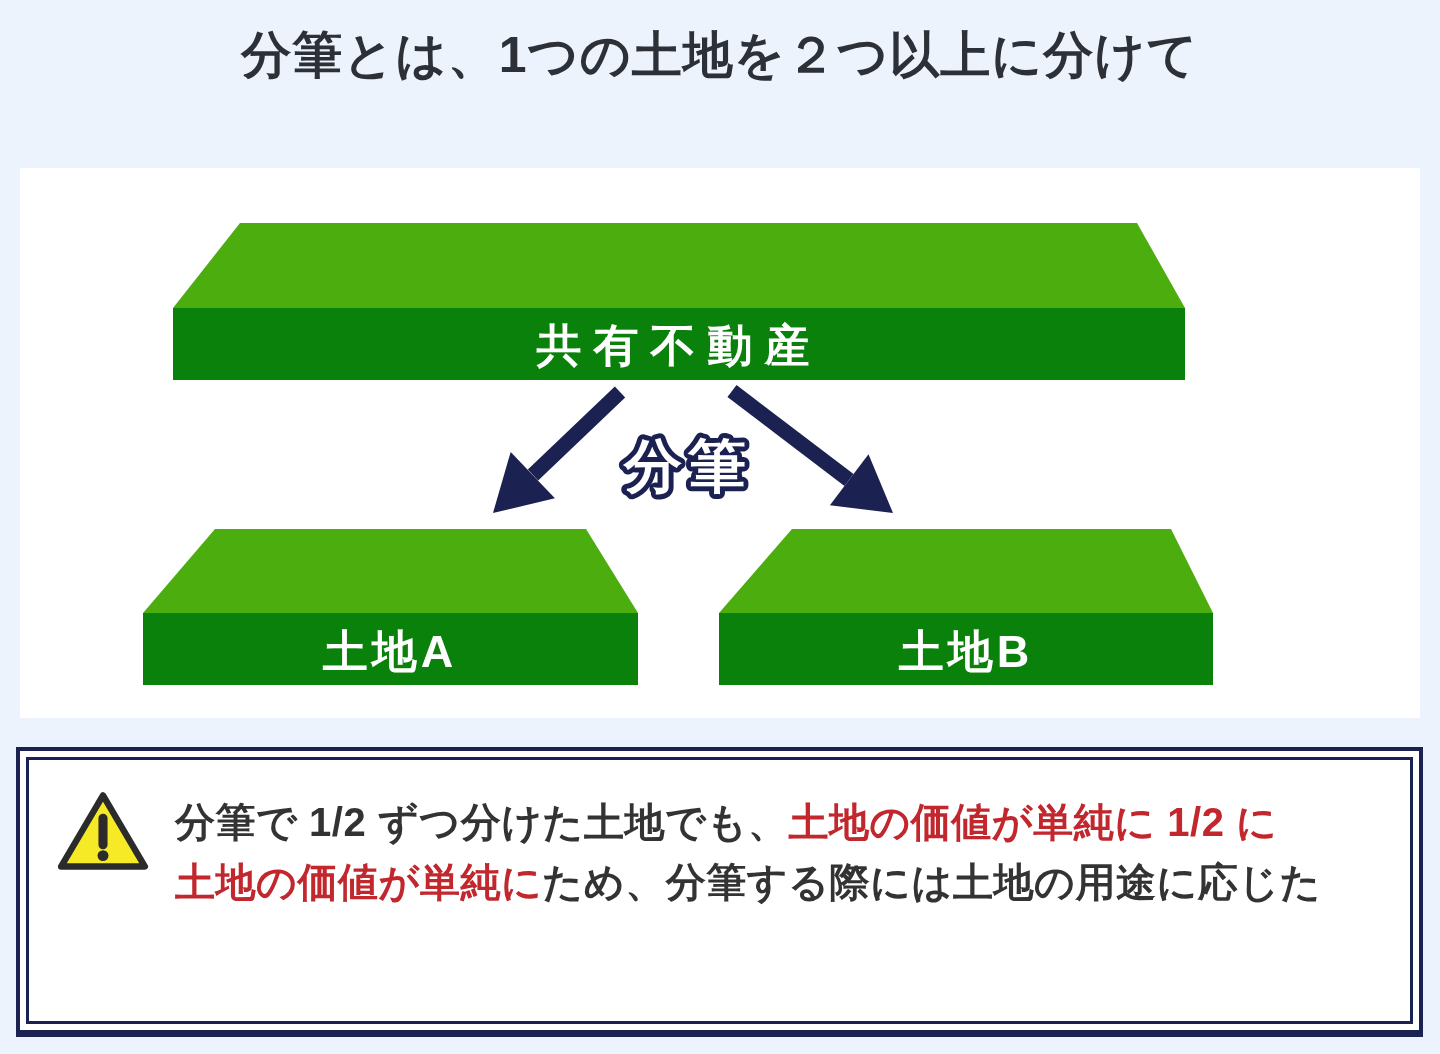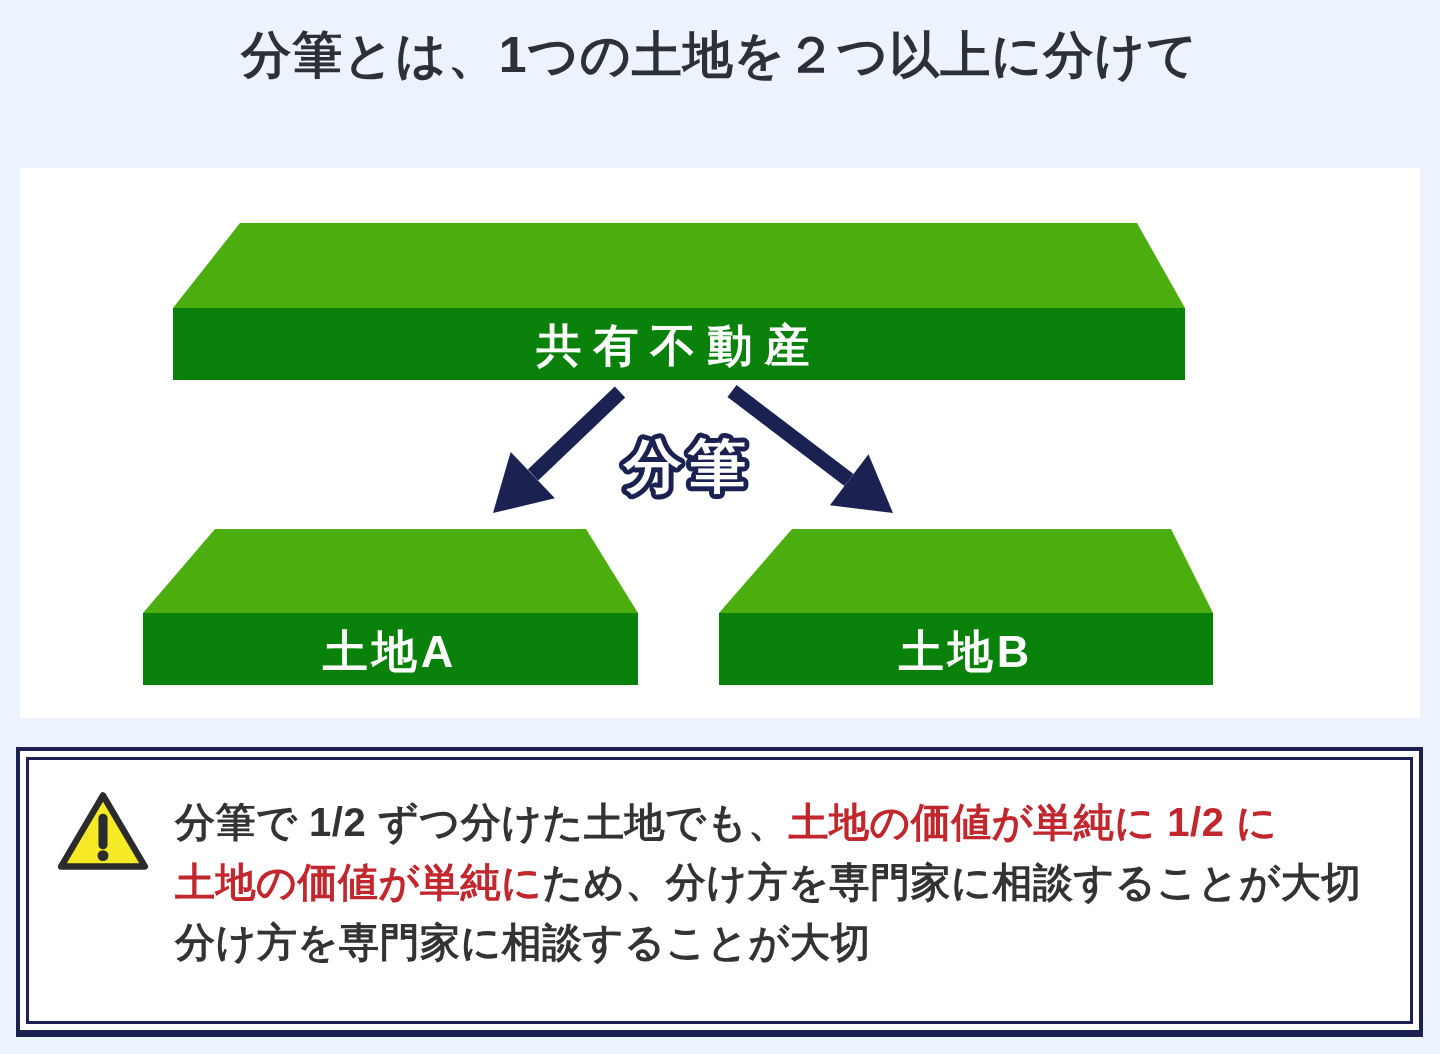--- a/index.html
+++ b/index.html
@@ -121,17 +121,17 @@
     </svg>
   </div>
 
   <div class="note">
     <div class="note-inner">
       <svg class="warn-icon" width="92" height="82" viewBox="0 0 100 90">
         <polygon points="50,6 96,84 4,84" stroke-width="7" stroke-linejoin="round" stroke="#2b2b2b" fill="#f6e926"></polygon>
         <line x1="50" y1="31" x2="50" y2="60" stroke="#2b2b2b" stroke-width="10" stroke-linecap="round"></line>
         <circle cx="50" cy="72" r="6" fill="#2b2b2b"></circle>
       </svg>
-      <p class="note-text"><span class="seg-dark">分筆で 1/2 ずつ分けた土地でも、</span><span class="seg-red">土地の価値が単純に 1/2 に</span><br><span class="seg-red">土地の価値が単純に</span><span class="seg-dark">ため、分け方を専門家に相談することが大切</span><br><span class="seg-dark">分け方を専門家に相談することが大切</span></p>
+      <p class="note-text"><span class="seg-dark">分筆で 1/2 ずつ分けた土地でも、</span><span class="seg-red">土地の価値が単純に 1/2 に</span><br><span class="seg-red">土地の価値が単純に</span><span class="seg-dark">ため、分筆する際には土地の用途に応じた</span><br></p>
     </div>
   </div>
 
 </div>
 
 </body></html>

